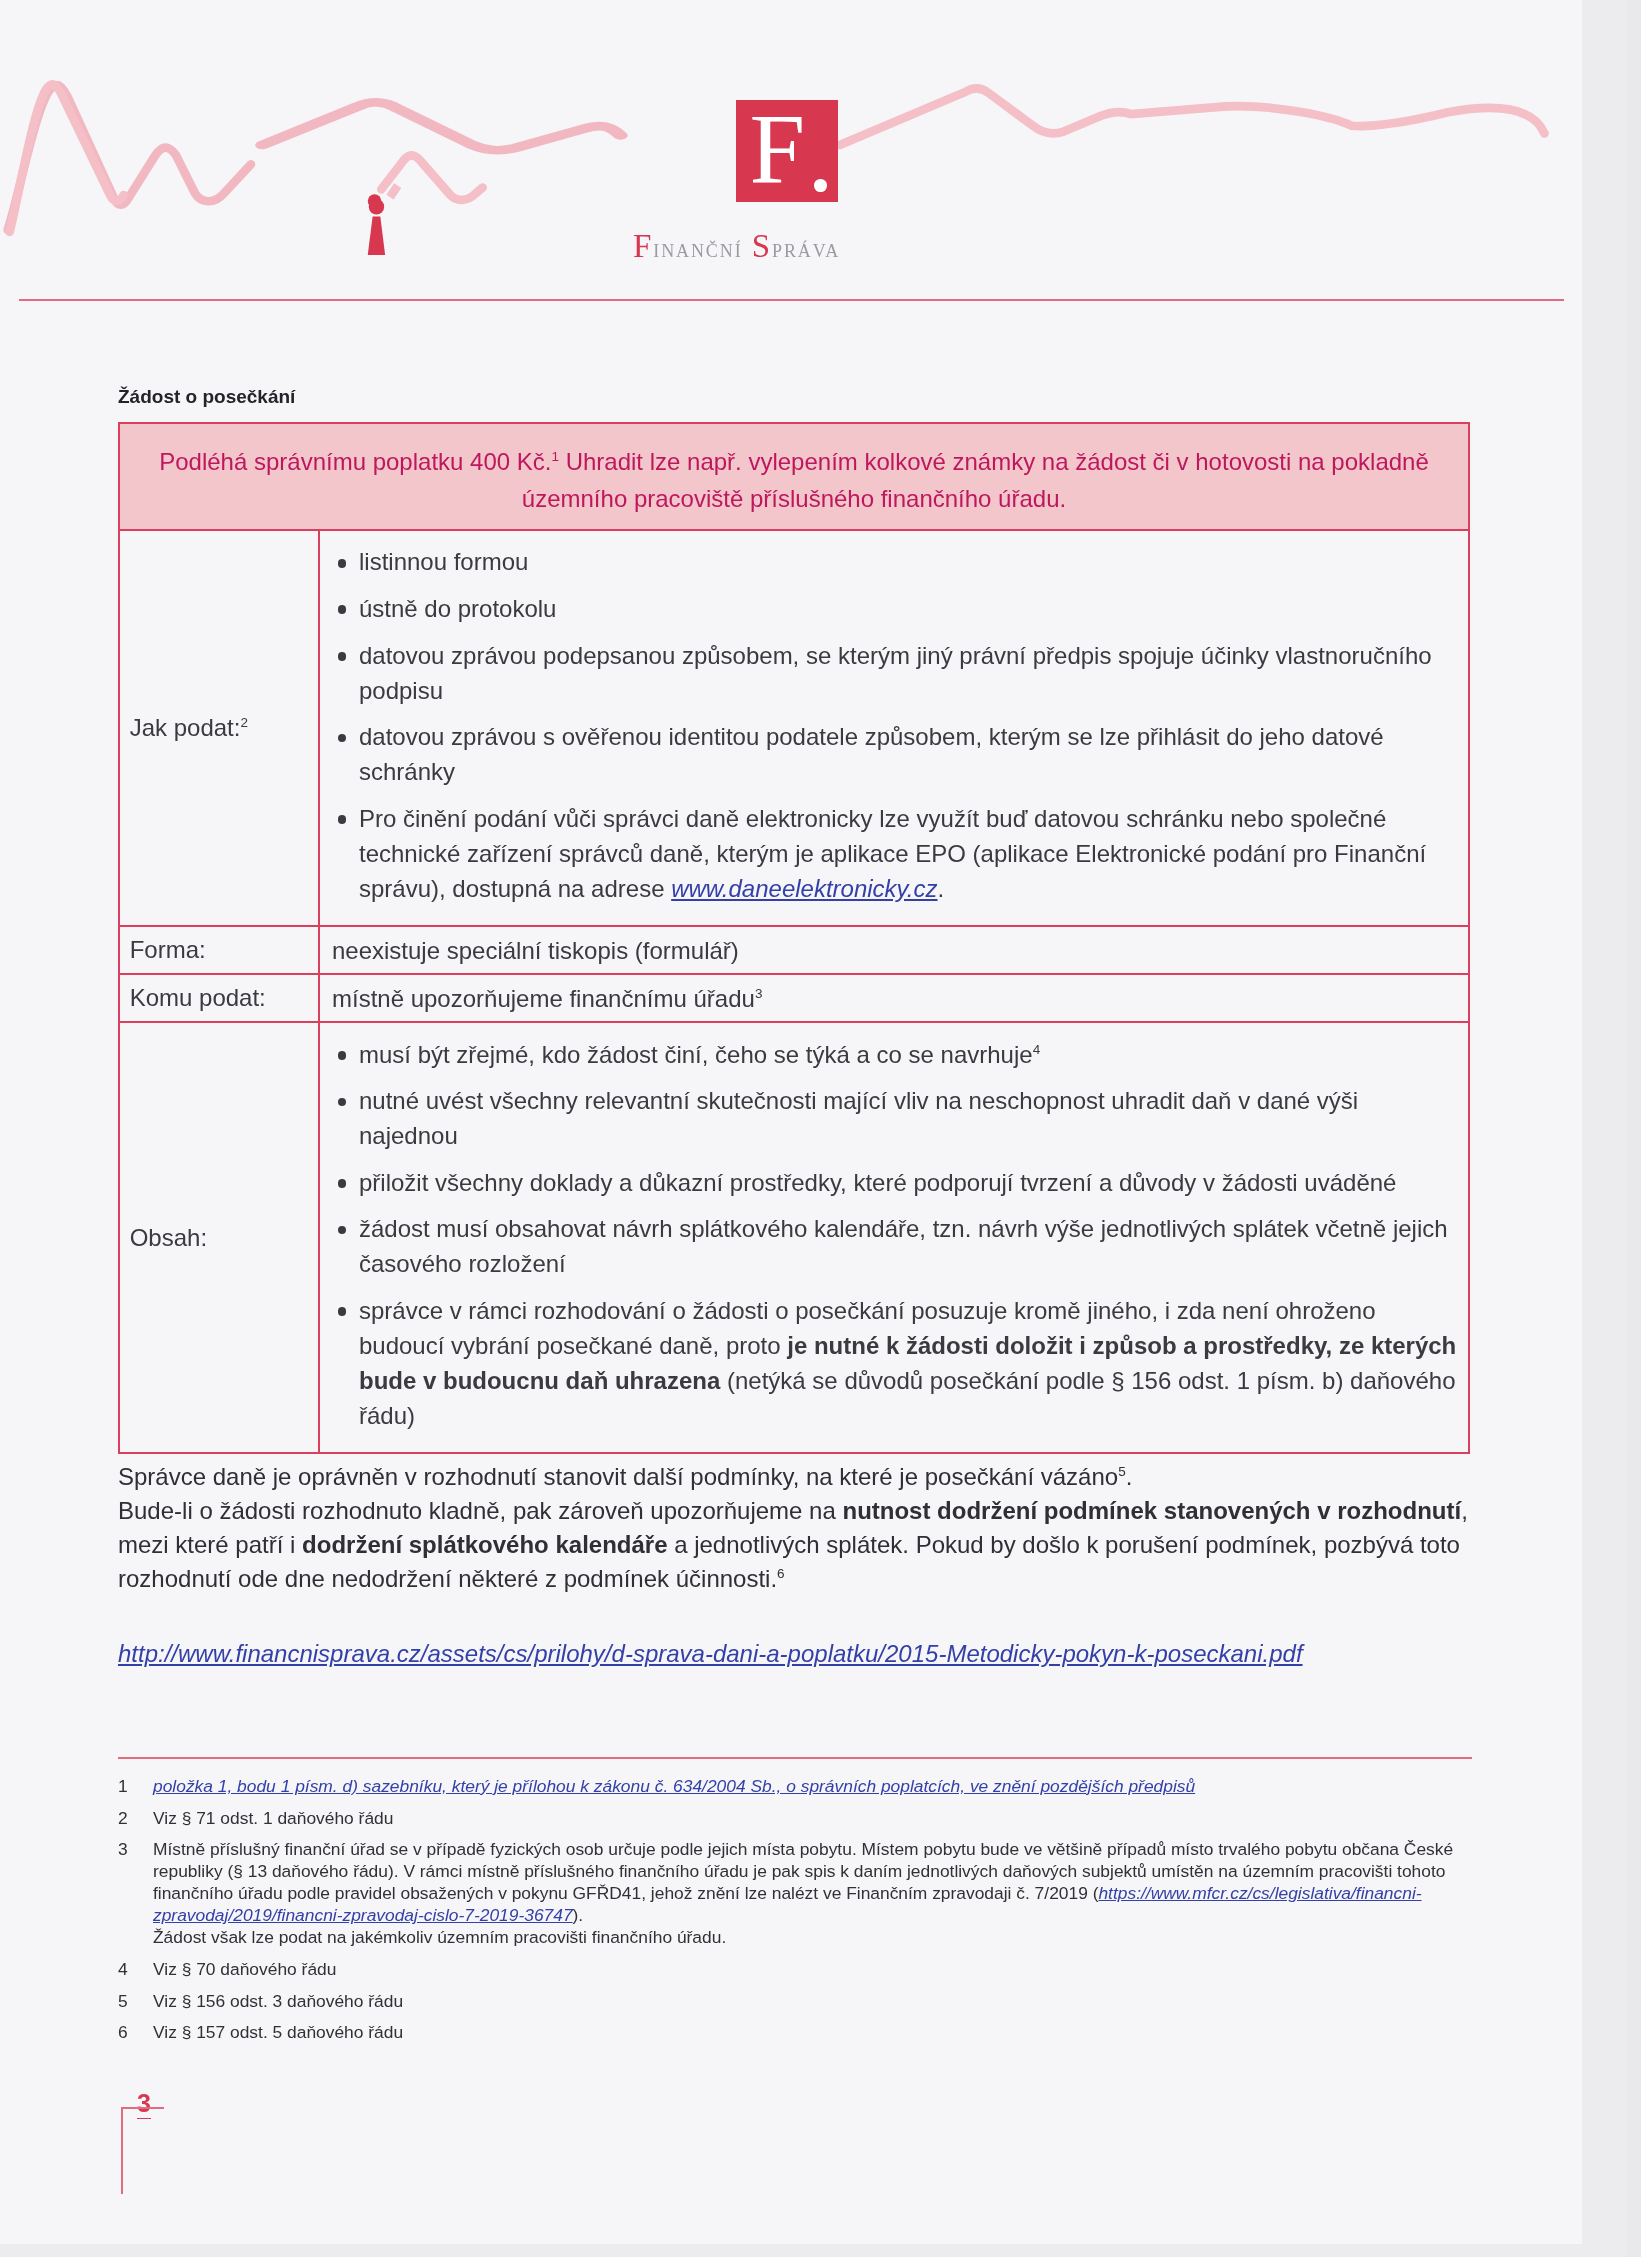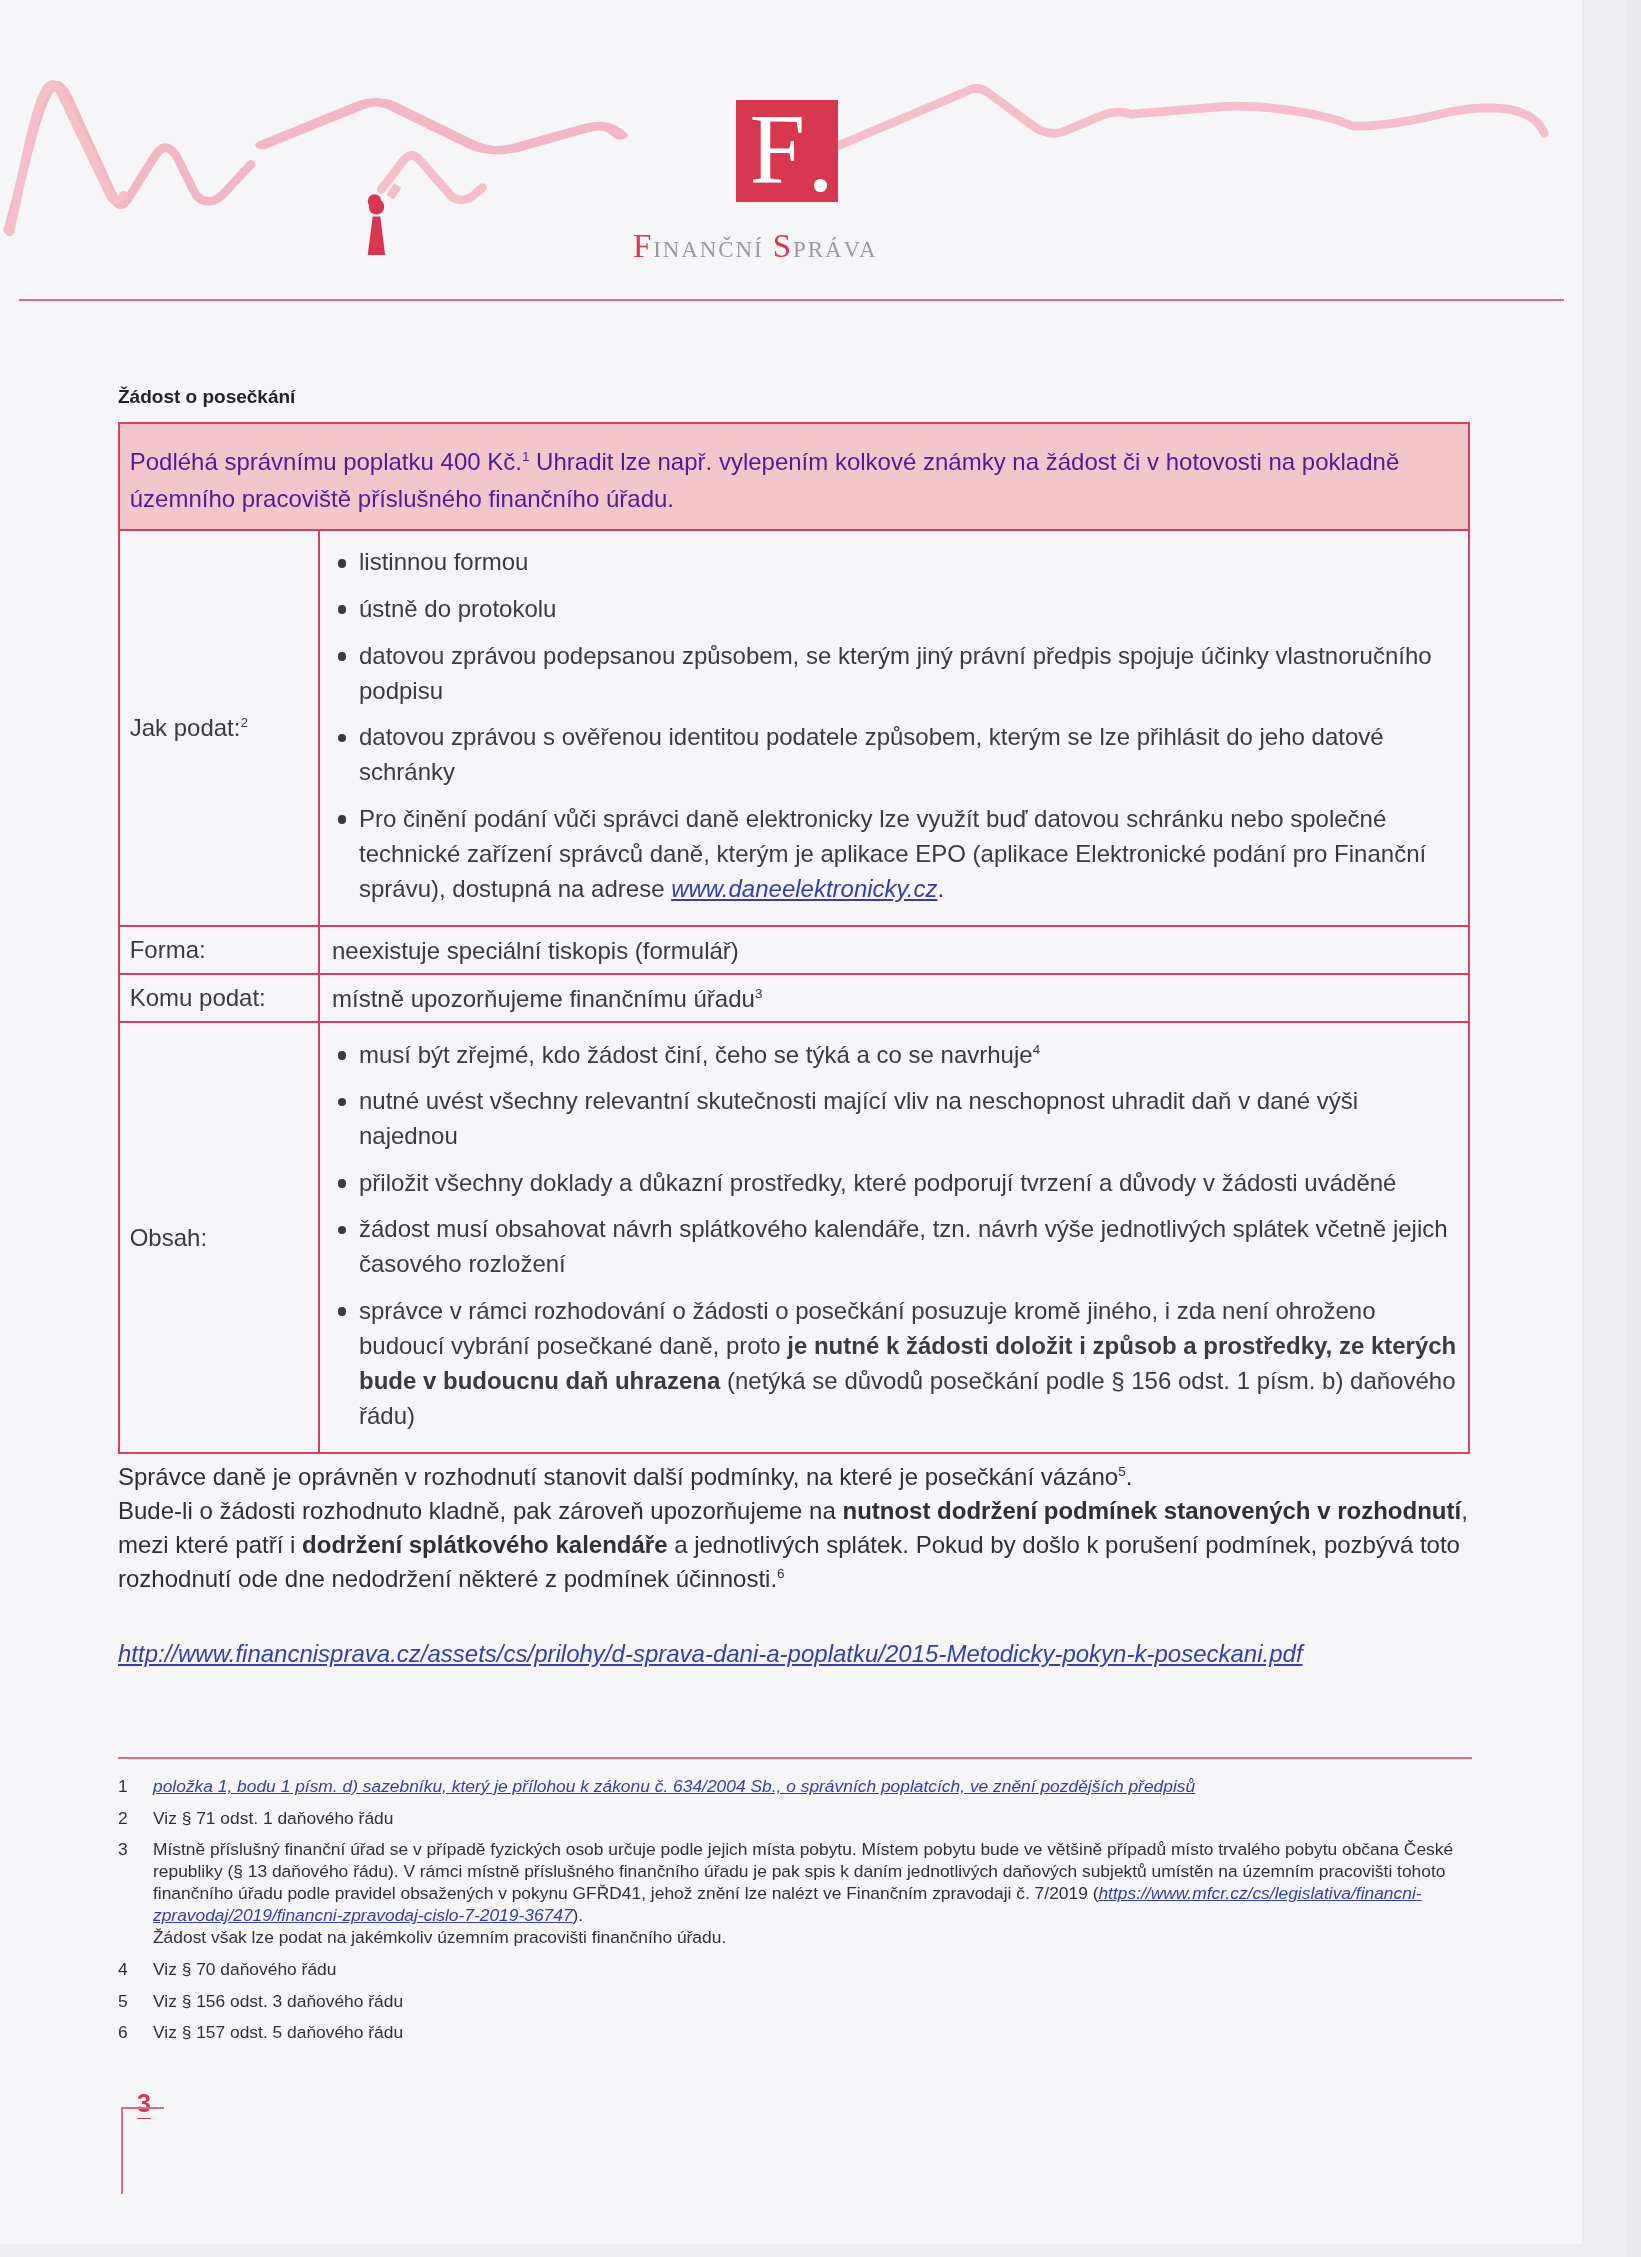--- a/index.html
+++ b/index.html
@@ -31,36 +31,36 @@
     font-family: "Liberation Serif", serif; font-size: 100px; line-height: 102px;
   }
   .logo-dot {
     position: absolute; left: 78px; top: 79px; width: 12.6px; height: 12.6px; border-radius: 50%; background: #fff;
   }
   .logo-text {
     position: absolute; left: 633px; top: 228px;
     font-family: "Liberation Serif", serif; font-size: 29px; letter-spacing: 1.9px; color: #9a9aa2;
   }
   .logo-text .cap { color: #d7374f; font-size: 33px; }
-  .logo-text .sc { font-size: 23px; }
+  .logo-text .sc { font-size: 18px; }
   .header-rule {
     position: absolute; left: 19.3px; top: 299px; width: 1545px; height: 1.9px; background: #e06c80;
   }
   
   .doc-title {
     position: absolute; left: 118px; top: 386px; font-size: 19px; font-weight: bold; color: #232329;
   }
   
   .info-table {
     position: absolute; left: 118px; top: 422px; width: 1352px;
     border-collapse: collapse; font-size: 24px;
   }
   .info-table td { border: 2.9px solid #d9405d; vertical-align: middle; }
   .fee-cell {
-    background: #f3c6cc; padding: 19.3px 9.7px 11.6px 9.7px; line-height: 37px; color: #4c1d95;
+    background: #f3c6cc; padding: 19.3px 9.7px 11.6px 9.7px; line-height: 37px; color: #be185d; text-align: center;
   }
   .label-cell { width: 179px; padding: 0 9.7px; color: #3a3a40; }
   .val-cell { padding: 0 9.7px 0 11.6px; color: #3a3a40; line-height: 35px; }
   .row-single td { height: 46px; }
   ul.bullets { margin: 0; padding: 7.7px 0 7.7px 0; list-style: none; }
   ul.bullets li { position: relative; padding-left: 27px; margin: 5.8px 0 11.6px 0; }
   ul.bullets li::before {
     content: ""; position: absolute; left: 5.8px; top: 14.5px; width: 8.7px; height: 8.7px; border-radius: 50%; background: #3a3a40;
   }
   sup { font-size: 13.5px; line-height: 0; }

